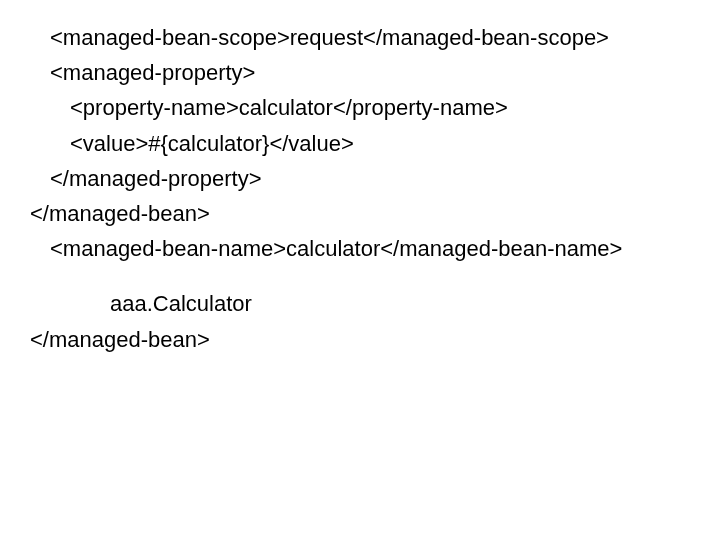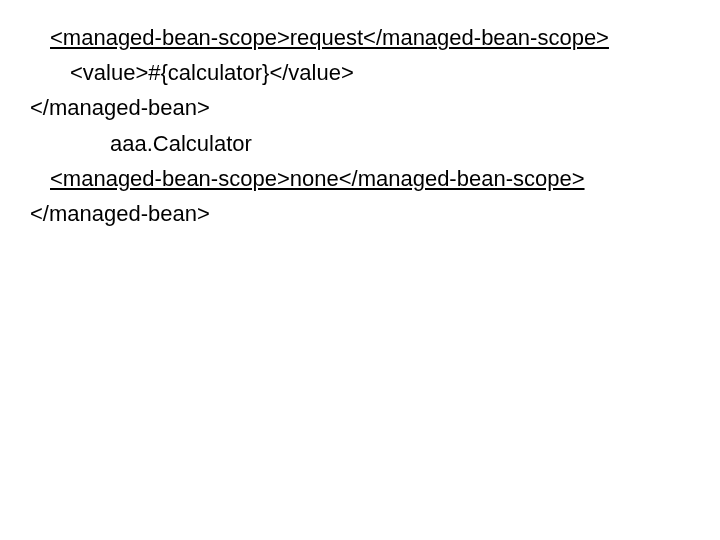--- a/index.html
+++ b/index.html
@@ -8,27 +8,30 @@
     font-family: Arial, Helvetica, sans-serif;
     font-size: 22px;
     line-height: 1.6;
     color: #000;
     background: #fff;
     width: 720px;
     height: 540px;
     box-sizing: border-box;
   }
   .line { white-space: pre; }
-  .i1 { padding-left: 20px; text-decoration: underline; }
+  .i1 { padding-left: 20px; }
   .i2 { padding-left: 40px; }
-  .i3 { padding-left: 80px; }
+  .i3 { padding-left: 80px; margin-top: 20px; }
 </style>
 </head>
 <body>
 
 <div>
   <div class="line i1">&lt;managed-bean-scope&gt;request&lt;/managed-bean-scope&gt;</div>
+  <div class="line i1">&lt;managed-property&gt;</div>
+  <div class="line i2">&lt;property-name&gt;calculator&lt;/property-name&gt;</div>
   <div class="line i2">&lt;value&gt;#{calculator}&lt;/value&gt;</div>
+  <div class="line i1">&lt;/managed-property&gt;</div>
   <div class="line">&lt;/managed-bean&gt;</div>
+  <div class="line i1">&lt;managed-bean-name&gt;calculator&lt;/managed-bean-name&gt;</div>
   <div class="line i3">aaa.Calculator</div>
-  <div class="line i1">&lt;managed-bean-scope&gt;none&lt;/managed-bean-scope&gt;</div>
   <div class="line">&lt;/managed-bean&gt;</div>
 </div>
 
 </body></html>

